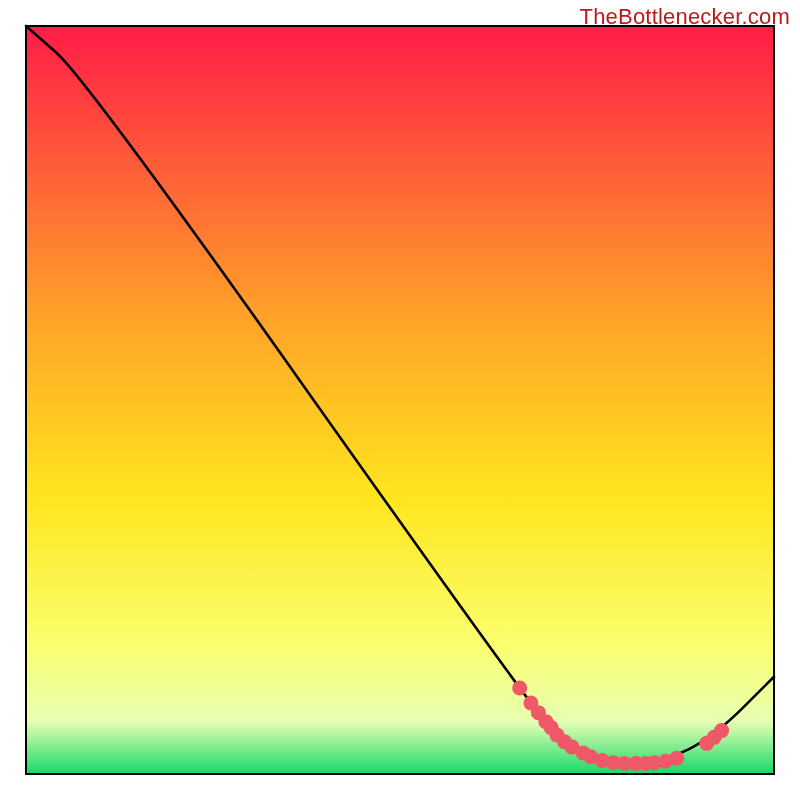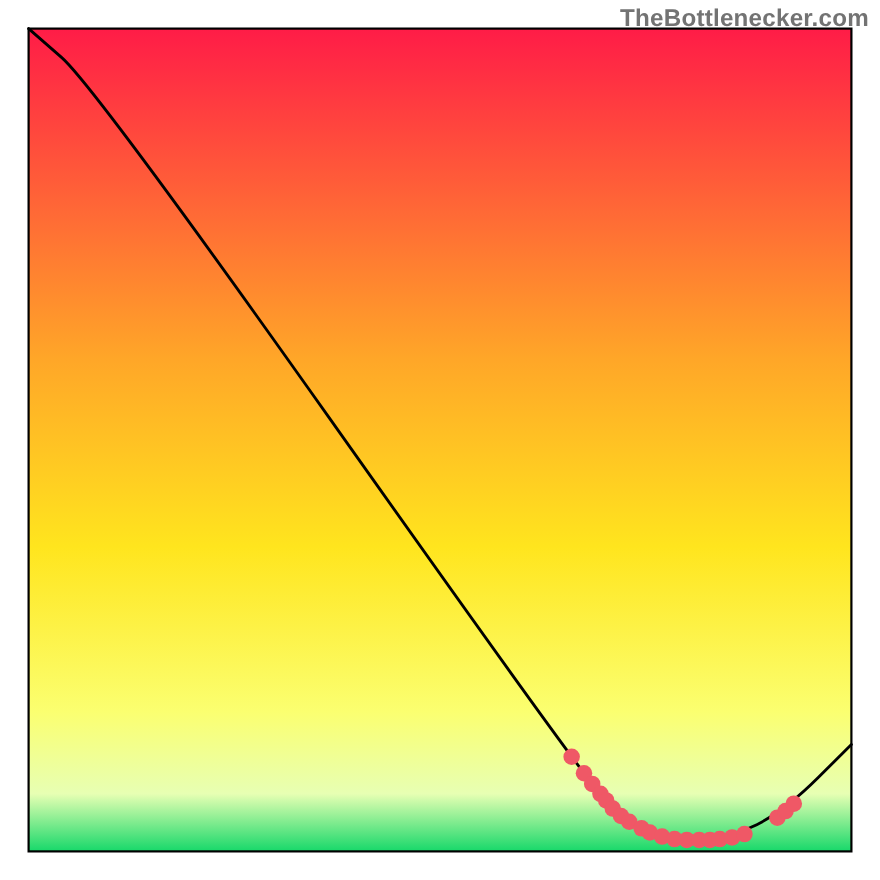--- a/index.html
+++ b/index.html
@@ -14,22 +14,22 @@
   .frame {
     position: relative;
     width: 800px;
     height: 800px;
   }
   .watermark {
     position: absolute;
     top: 4px;
     right: 10px;
     font-size: 22px;
-    color: #737373;
-    font-weight: 700;
+    color: #b91c1c;
+    font-weight: 400;
     letter-spacing: 0.2px;
     text-align: right;
   }
   svg {
     position: absolute;
     inset: 0;
   }
 </style>
 </head>
 <body>

